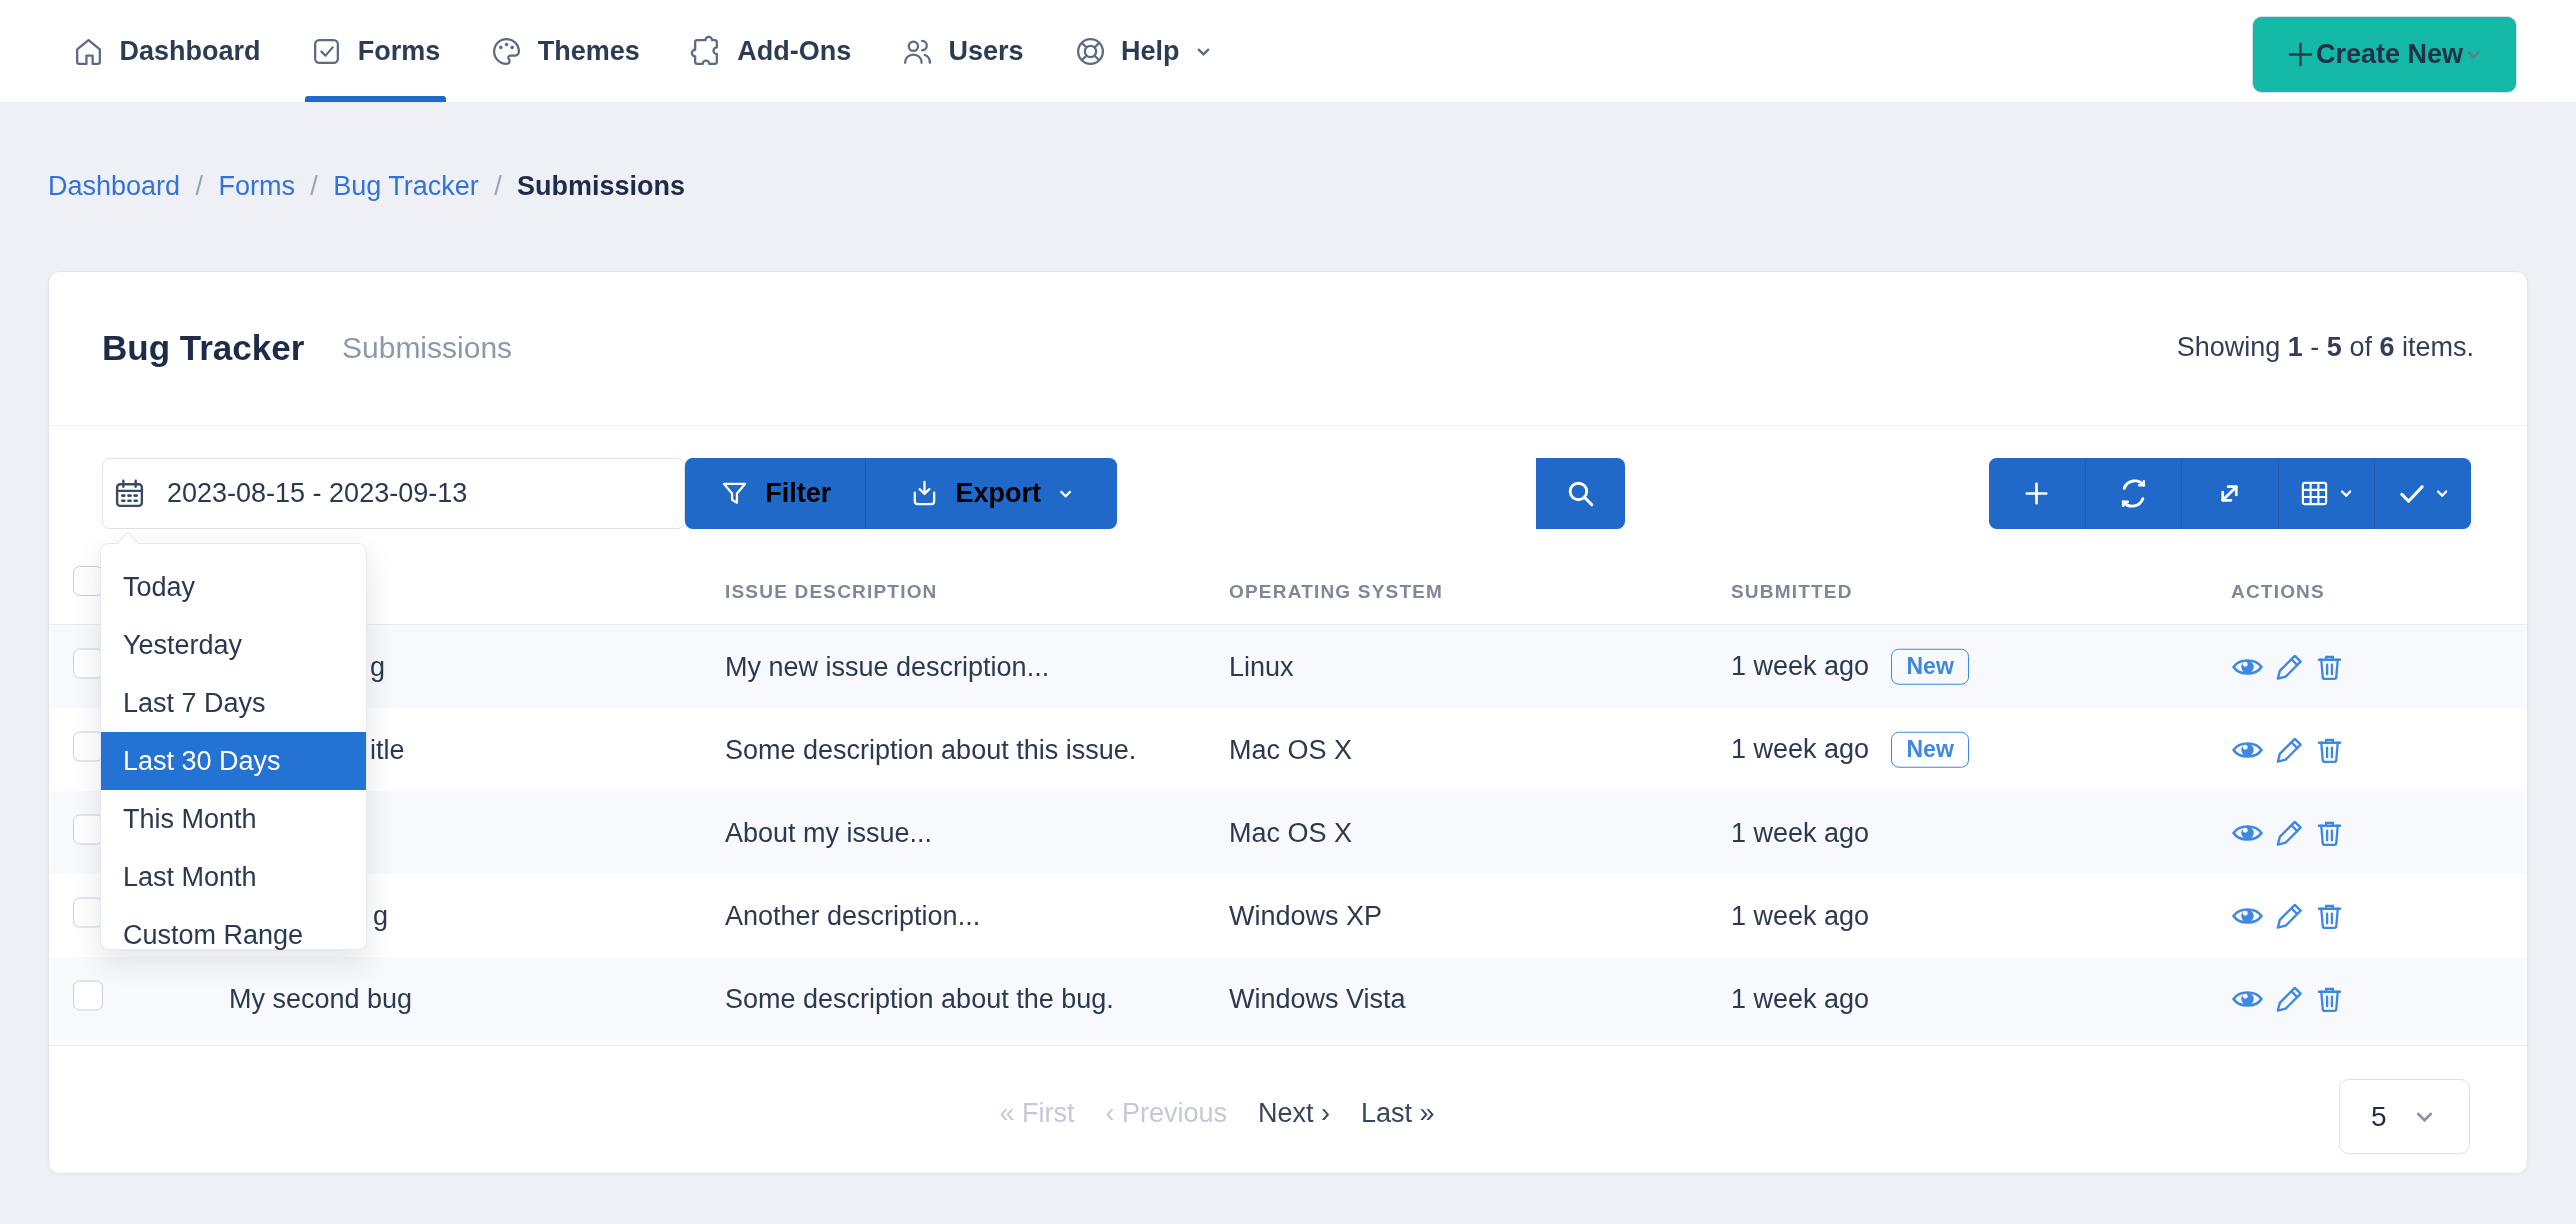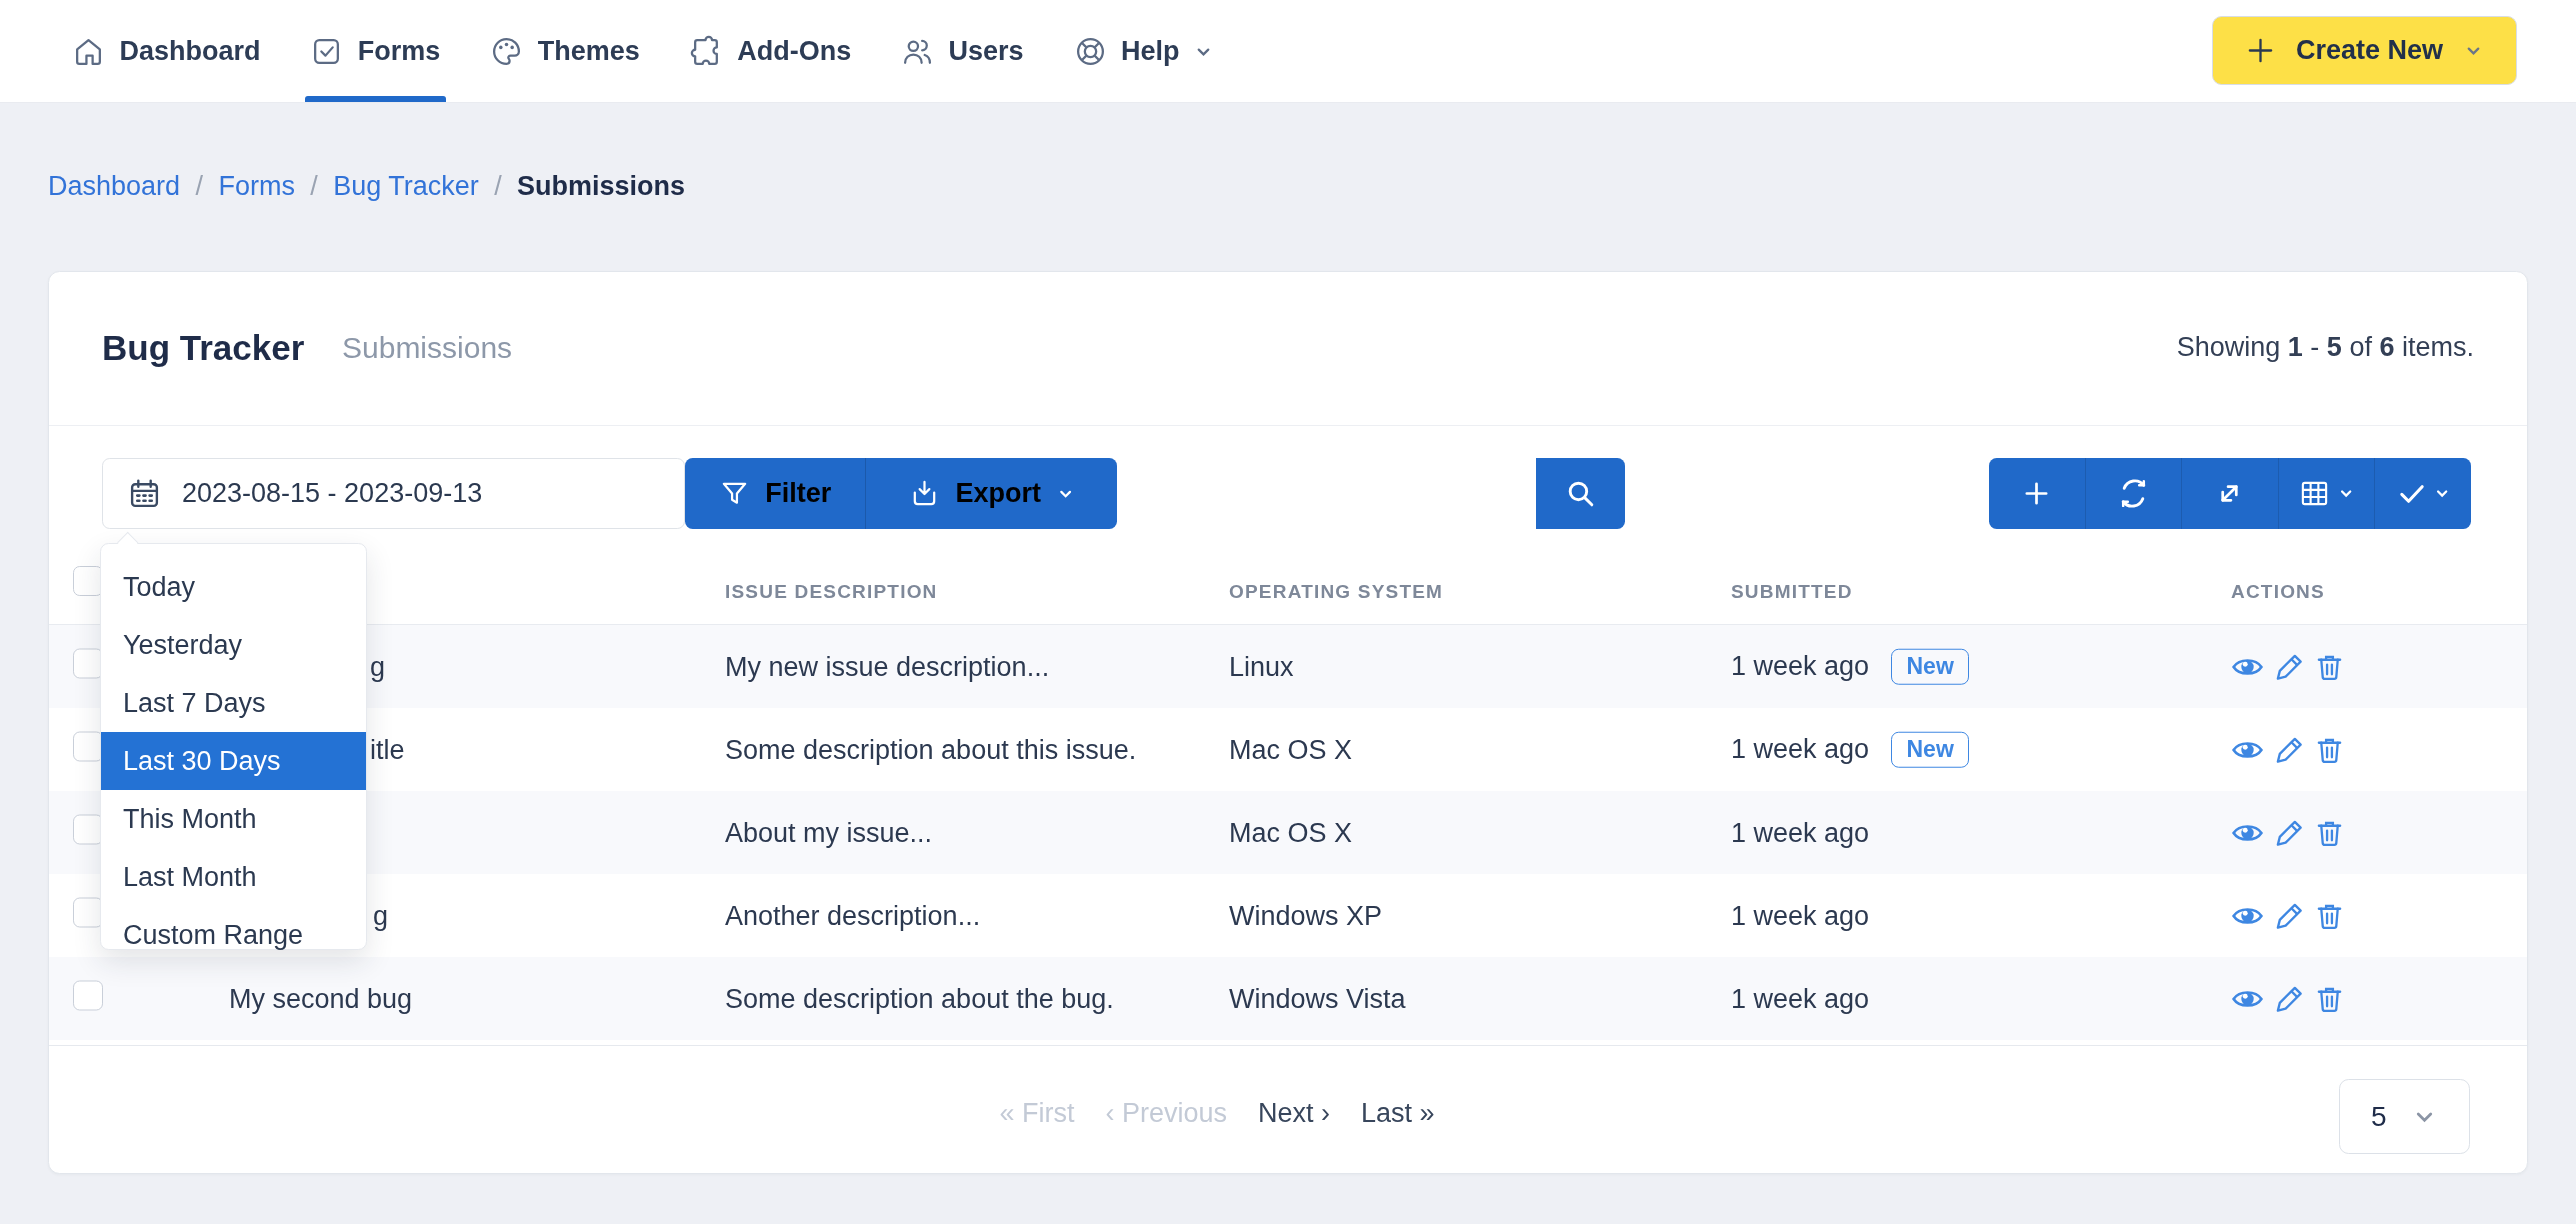--- a/index.html
+++ b/index.html
@@ -10,23 +10,23 @@
   }
   
   .navbar { position:absolute; top:0; left:0; width:2576px; height:103px;
     background:#fff; border-bottom:1.9px solid #e9ebf0; display:flex; align-items:stretch; }
   .nav-items { display:flex; align-items:stretch; padding-left:72px; gap:50px; }
   .nav-item { position:relative; display:flex; align-items:center; gap:14.4px; cursor:pointer; }
   .nav-item .lbl { font-size:27px; font-weight:600; color:#2d3c55; }
   .nav-item svg { display:block; }
   .nav-item.active::after { content:""; position:absolute; left:-5.8px; right:-5.8px; bottom:0;
     height:5.8px; background:#2069c9; border-radius:2.9px 2.9px 0 0; }
-  .create-btn { position:absolute; right:59px; top:16.3px; height:69px; padding:0 33px;
-    background:#fde047; border:1.9px solid #d8dde6; border-radius:9.6px; display:flex;
-    align-items:center; gap:21px; cursor:pointer; }
+  .create-btn { position:absolute; right:59px; top:16.3px; height:77px; padding:0 33px;
+    background:#14b8a6; border:1.9px solid #d8dde6; border-radius:9.6px; display:flex;
+    align-items:center; gap:1px; cursor:pointer; }
   .create-btn .lbl { font-size:27px; font-weight:600; color:#22304a; }
   
   .breadcrumb { position:absolute; top:171px; left:48px; display:flex; gap:15.4px;
     font-size:27px; align-items:center; }
   .breadcrumb a { color:#3273d8; text-decoration:none; cursor:pointer; }
   .breadcrumb .sep { color:#9aa3b2; }
   .breadcrumb .current { color:#1f2c49; font-weight:700; }
   
   .card { position:absolute; left:48px; top:271px; width:2480px; height:903px;
     background:#fff; border:1px solid #e2e6ec; border-radius:11.5px;
@@ -34,21 +34,21 @@
   .card-header { position:absolute; top:0; left:0; right:0; height:154px;
     border-bottom:1px solid #edeff3; }
   .page-title { position:absolute; left:53px; top:56px; font-size:35px; font-weight:700; color:#1f2c49; }
   .page-subtitle { position:absolute; left:293px; top:59px; font-size:30px; color:#8d98a9; }
   .showing { position:absolute; right:53px; top:60px; font-size:27px; color:#333f55; }
   .showing b { font-weight:700; }
   
   .toolbar-y { top:186px; height:71px; }
   .date-field { position:absolute; left:53px; width:583px; background:#fff;
     border:1.9px solid #dfe3e8; border-radius:7.7px; display:flex; align-items:center;
-    gap:21px; padding-left:25px; cursor:pointer; }
+    gap:21px; padding-left:10px; cursor:pointer; }
   .date-field .val { font-size:27px; color:#2b3950; }
   .btn-blue-group { position:absolute; left:636px; width:432px; background:#2069c9;
     border-radius:7.7px; display:flex; overflow:hidden; }
   .seg { display:flex; align-items:center; justify-content:center; gap:15.4px;
     color:#000000; font-size:27px; font-weight:600; cursor:pointer; }
   .seg-filter { width:180px; }
   .seg-export { flex:1; border-left:1px solid rgba(0,0,0,.15);text-align:right; }
   .search-wrap { position:absolute; left:1487px; width:485px; display:flex; }
   .search-input { width:396px; height:71px; border:1.9px solid #dfe3e8; border-right:none;
     border-radius:7.7px 0 0 7.7px; font-size:27px; padding:0 23px; color:#2b3950; outline:none;

